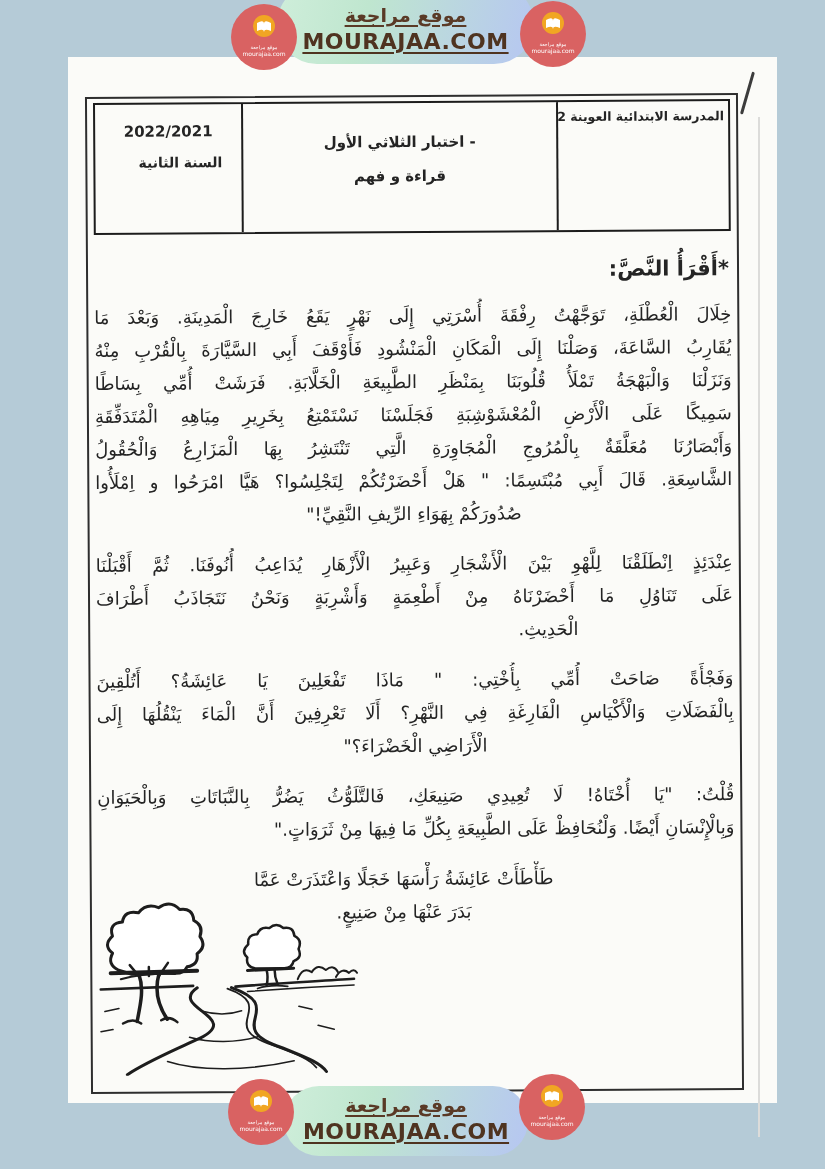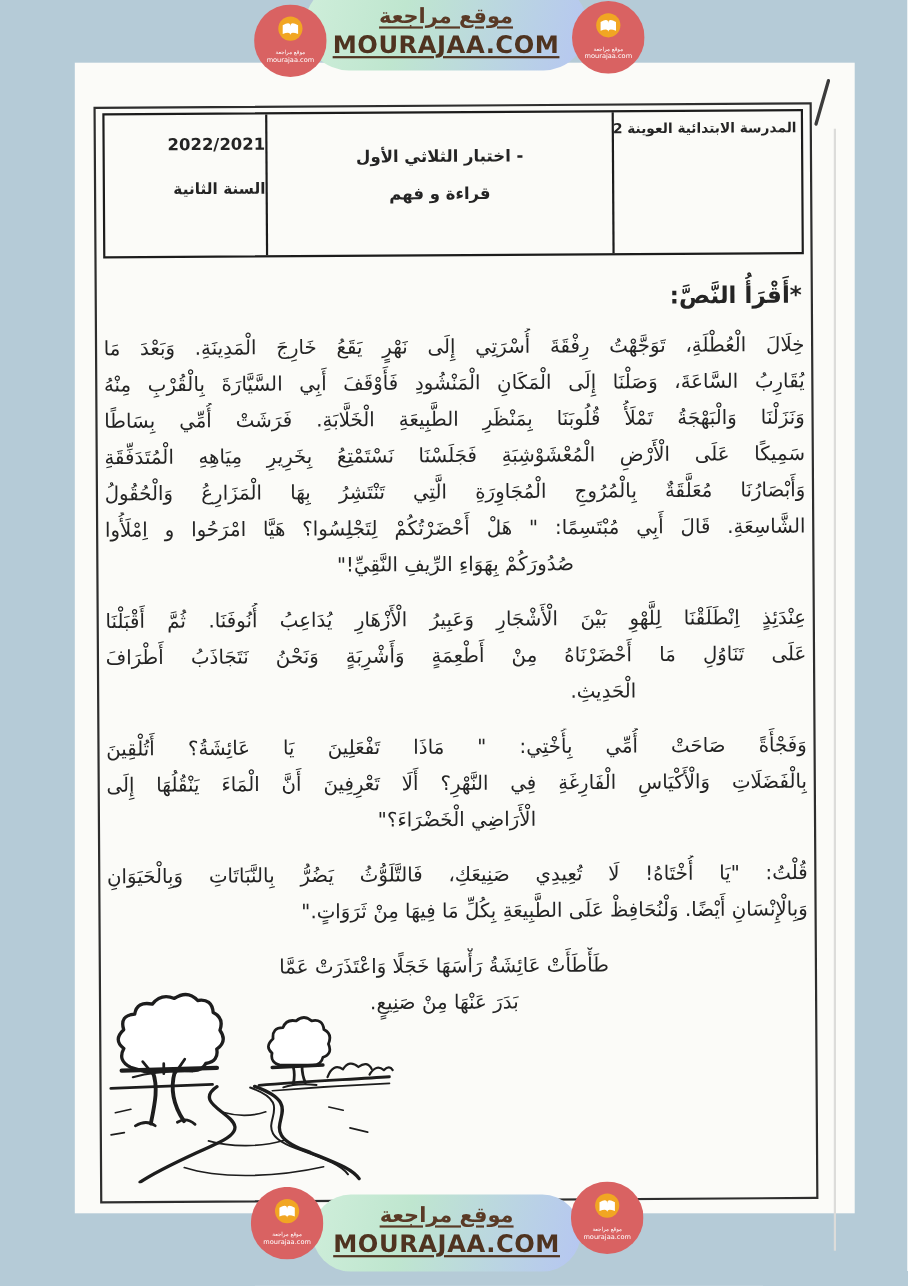--- a/index.html
+++ b/index.html
@@ -7,22 +7,22 @@
          font-family:"DejaVu Sans",sans-serif;}
   
   .sheet{position:absolute;left:68px;top:57px;width:709px;height:1046px;background:#fbfbf8;z-index:1;}
   .page-edge{position:absolute;left:690px;top:60px;width:2px;height:1020px;background:#dcdcda;}
   .doc{position:absolute;left:20px;top:38px;width:649px;height:993px;border:2px solid #2e2e2e;
        transform:rotate(-0.35deg);direction:rtl;color:#242424;background:transparent;}
   .doc-inner{padding:4px 6px 0 6px;}
   
   .htable{display:flex;flex-direction:row;direction:ltr;border:2px solid #1c1c1c;height:128px;margin:0 0 0 0;}
   .cell{box-sizing:border-box;}
-  .year-cell{width:146px;text-align:right;padding-top:18px;font-weight:bold;font-size:15px;direction:rtl;}
-  .year-cell .grade{margin-top:24px;font-size:14px;padding-left:24px;}
+  .year-cell{width:146px;text-align:center;padding-top:18px;font-weight:bold;font-size:15px;direction:rtl;}
+  .year-cell .grade{margin-top:14px;font-size:14px;padding-left:24px;}
   .mid-cell{flex:1;border-left:2px solid #1c1c1c;border-right:2px solid #1c1c1c;
             text-align:center;padding-top:30px;font-weight:bold;font-size:15px;direction:rtl;}
   .mid-cell .subject{margin-top:16px;}
   .school-cell{width:170px;padding:7px 4px 0 2px;font-weight:bold;font-size:12.5px;direction:rtl;
                text-align:right;white-space:nowrap;overflow:hidden;}
   
   .sec-title{margin:25px 2px 0 0;text-align:right;font-weight:bold;font-size:21px;}
   .sec-title span{text-underline-offset:4px;text-decoration-thickness:2px;}
   
   .para{margin-top:17px;font-size:18px;line-height:33px;}

